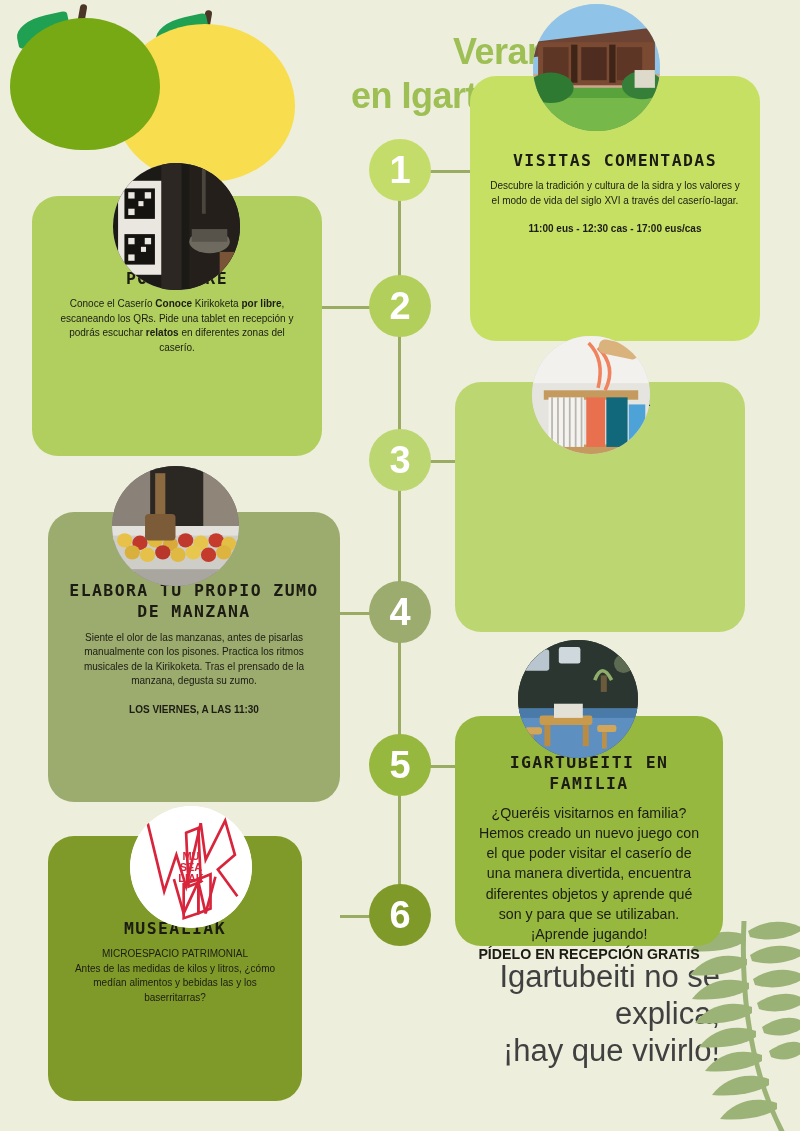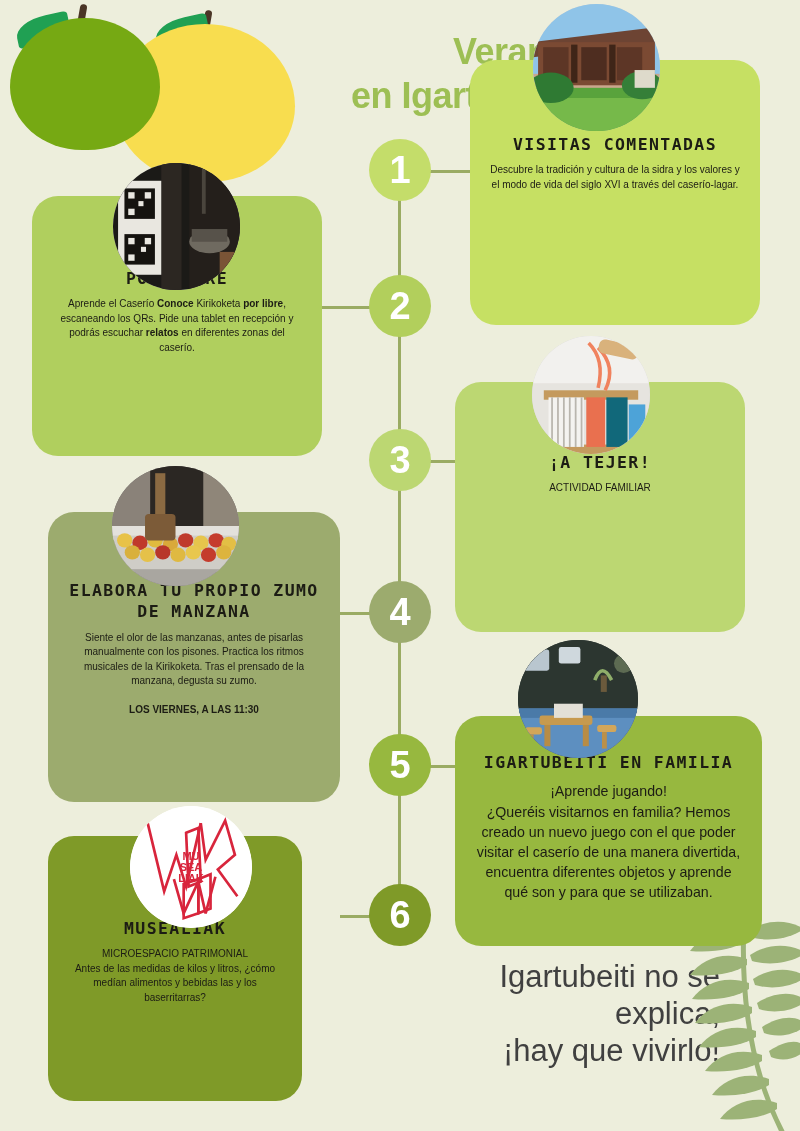--- a/index.html
+++ b/index.html
@@ -65,37 +65,37 @@
   }
   .card p{ font-size:10px; line-height:1.45; }
   .card p.when{ font-weight:bold; margin-top:14px; }
   .card p.sub{ }
   .thumb{
     position:absolute; border-radius:50%; overflow:hidden; z-index:5;
     border:0; background:#cfcfcf;
   }
 
   
-  #card-1{ left:470px; top:60px; width:290px; height:265px; background:#c6e063; }
+  #card-1{ left:470px; top:76px; width:290px; height:265px; background:#c6e063; }
   #card-1 h3{ margin-top:60px; }
   #thumb-1{ left:533px; top:4px; width:127px; height:127px; }
 
   #card-2{ left:32px; top:196px; width:290px; height:260px; background:#b0cf5e; }
   #card-2 h3{ margin-top:58px; }
   #thumb-2{ left:113px; top:163px; width:127px; height:127px; }
 
   #card-3{ left:455px; top:382px; width:290px; height:250px; background:#bcd772; }
   #card-3 h3{ margin-top:56px; }
   #thumb-3{ left:532px; top:336px; width:118px; height:118px; }
 
   #card-4{ left:48px; top:512px; width:292px; height:290px; background:#9cab6e; }
   #card-4 h3{ margin-top:54px;text-align:center; }
   #thumb-4{ left:112px; top:466px; width:127px; height:120px; }
 
-  #card-5{ left:455px; top:716px; width:307px; height:230px; background:#97b83f; }
+  #card-5{ left:455px; top:716px; width:268px; height:230px; background:#97b83f; }
   #card-5 h3{ margin-top:22px; }
   #card-5 p{ font-size:14.2px; line-height:1.42; }
   #thumb-5{ left:518px; top:640px; width:120px; height:118px; }
 
   #card-6{ left:48px; top:836px; width:254px; height:265px; background:#7f9a28; }
   #card-6 h3{ margin-top:68px; }
   #thumb-6{ left:130px; top:806px; width:122px; height:122px; background:#fff; }
 
   .tagline{
     position:absolute; left:410px; top:958px; width:310px;
@@ -140,20 +140,21 @@
 <div class="num" style="top:139px; background:#c4dd6a;">1</div>
 <div class="num" style="top:275px; background:#b2cf5c;">2</div>
 <div class="num" style="top:429px; background:#bcd772;">3</div>
 <div class="num" style="top:581px; background:#9cab6e;">4</div>
 <div class="num" style="top:734px; background:#97b83f;">5</div>
 <div class="num" style="top:884px; background:#7f9a28;">6</div>
 
 <div class="card" id="card-1">
   <h3>VISITAS COMENTADAS</h3>
   <p>Descubre la tradición y cultura de la sidra y los valores y el modo de vida del siglo XVI a través del caserío-lagar.</p>
+  <p class="when">11:00 eus - 12:30 cas - 17:00 eus/cas</p>
 </div>
 <div class="thumb" id="thumb-1">
   <svg class="ph" viewBox="0 0 100 100" preserveAspectRatio="none">
     <rect width="100" height="62" fill="#8fc4e8"></rect>
     <rect y="55" width="100" height="20" fill="#caa78d"></rect>
     <path d="M0 30 L100 18 L100 30 L0 42Z" fill="#6d4433"></path>
     <rect x="4" y="30" width="92" height="34" fill="#7b4a33"></rect>
     <rect x="8" y="34" width="20" height="26" fill="#5d3626"></rect>
     <rect x="38" y="34" width="20" height="26" fill="#4e2d20"></rect>
     <rect x="66" y="34" width="20" height="26" fill="#5d3626"></rect>
@@ -162,21 +163,21 @@
     <rect y="66" width="100" height="34" fill="#59a33c"></rect>
     <rect y="74" width="100" height="26" fill="#76b94a"></rect>
     <ellipse cx="14" cy="66" rx="18" ry="12" fill="#2f7a33"></ellipse>
     <ellipse cx="86" cy="64" rx="16" ry="11" fill="#357f38"></ellipse>
     <rect x="80" y="52" width="16" height="14" fill="#dedacb"></rect>
   </svg>
 </div>
 
 <div class="card" id="card-2">
   <h3>POR LIBRE</h3>
-  <p id="card2-body"><span>Aprende el Caserío </span><b>Conoce</b><span> Kirikoketa </span><b>por libre</b><span>, escaneando los QRs. Pide una tablet en recepción y podrás escuchar </span><b>relatos</b><span> en diferentes zonas del caserío.</span></p>
+  <p id="card2-body"><span>Conoce el Caserío </span><b>Conoce</b><span> Kirikoketa </span><b>por libre</b><span>, escaneando los QRs. Pide una tablet en recepción y podrás escuchar </span><b>relatos</b><span> en diferentes zonas del caserío.</span></p>
 </div>
 <div class="thumb" id="thumb-2">
   <svg class="ph" viewBox="0 0 100 100" preserveAspectRatio="none">
     <rect width="100" height="100" fill="#1b1a17"></rect>
     <rect x="38" y="0" width="16" height="100" fill="#2c2722"></rect>
     <rect x="60" y="0" width="40" height="100" fill="#241f1b"></rect>
     <rect x="4" y="14" width="34" height="74" fill="#e9e7e0"></rect>
     <rect x="9" y="20" width="24" height="24" fill="#15130f"></rect>
     <rect x="12" y="23" width="5" height="5" fill="#e9e7e0"></rect>
     <rect x="25" y="23" width="5" height="5" fill="#e9e7e0"></rect>
@@ -188,21 +189,20 @@
     <rect x="12" y="72" width="5" height="5" fill="#e9e7e0"></rect>
     <rect x="22" y="66" width="4" height="4" fill="#e9e7e0"></rect>
     <ellipse cx="76" cy="62" rx="16" ry="9" fill="#6f6a60"></ellipse>
     <rect x="62" y="52" width="28" height="10" fill="#57524a"></rect>
     <rect x="70" y="0" width="3" height="40" fill="#4a453d"></rect>
     <rect x="84" y="70" width="14" height="26" fill="#7a5436"></rect>
   </svg>
 </div>
 
 <div class="card" id="card-3">
-  <h3>¡A TEJER!</h3>
   <p class="sub">ACTIVIDAD FAMILIAR</p>
 </div>
 <div class="thumb" id="thumb-3">
   <svg class="ph" viewBox="0 0 100 100" preserveAspectRatio="none">
     <rect width="100" height="100" fill="#e6e4df"></rect>
     <rect x="0" y="0" width="100" height="40" fill="#f2f1ee"></rect>
     <rect x="10" y="46" width="80" height="8" fill="#c49a5e"></rect>
     <rect x="10" y="92" width="80" height="8" fill="#c49a5e"></rect>
     <rect x="14" y="52" width="30" height="42" fill="#f4f3f0"></rect>
     <g stroke="#b9b6ae" stroke-width="1.5">
@@ -254,22 +254,23 @@
       <circle cx="88" cy="72" r="6" fill="#ddb43e"></circle>
     </g>
     <rect x="34" y="6" width="8" height="44" fill="#8b6a42"></rect>
     <rect x="26" y="40" width="24" height="22" rx="3" fill="#7c5b38"></rect>
     <rect y="86" width="100" height="14" fill="#a9a6a0"></rect>
   </svg>
 </div>
 
 <div class="card" id="card-5">
   <h3>IGARTUBEITI EN FAMILIA</h3>
+  <p>¿Queréis visitarnos en familia? Hemos creado un nuevo juego con el que poder visitar el caserío de una manera divertida, encuentra diferentes objetos y aprende qué son y para que se utilizaban.</p>
   <p>¡Aprende jugando!</p>
-  <p>¿Queréis visitarnos en familia? Hemos creado un nuevo juego con el que poder visitar el caserío de una manera divertida, encuentra diferentes objetos y aprende qué son y para que se utilizaban.</p>
+  <p class="when" style="margin-top:0">PÍDELO EN RECEPCIÓN GRATIS</p>
 </div>
 <div class="thumb" id="thumb-5">
   <svg class="ph" viewBox="0 0 100 100" preserveAspectRatio="none">
     <rect width="100" height="100" fill="#2f3a33"></rect>
     <rect y="0" width="100" height="62" fill="#2c3630"></rect>
     <rect x="4" y="8" width="22" height="18" rx="2" fill="#b9c6cf"></rect>
     <rect x="34" y="6" width="18" height="14" rx="2" fill="#cfd8dd"></rect>
     <path d="M64 34 q6 -16 14 0" stroke="#8fae6a" stroke-width="3" fill="none"></path>
     <rect x="69" y="30" width="5" height="14" fill="#6b5a3c"></rect>
     <circle cx="88" cy="20" r="8" fill="#5d6b52"></circle>

